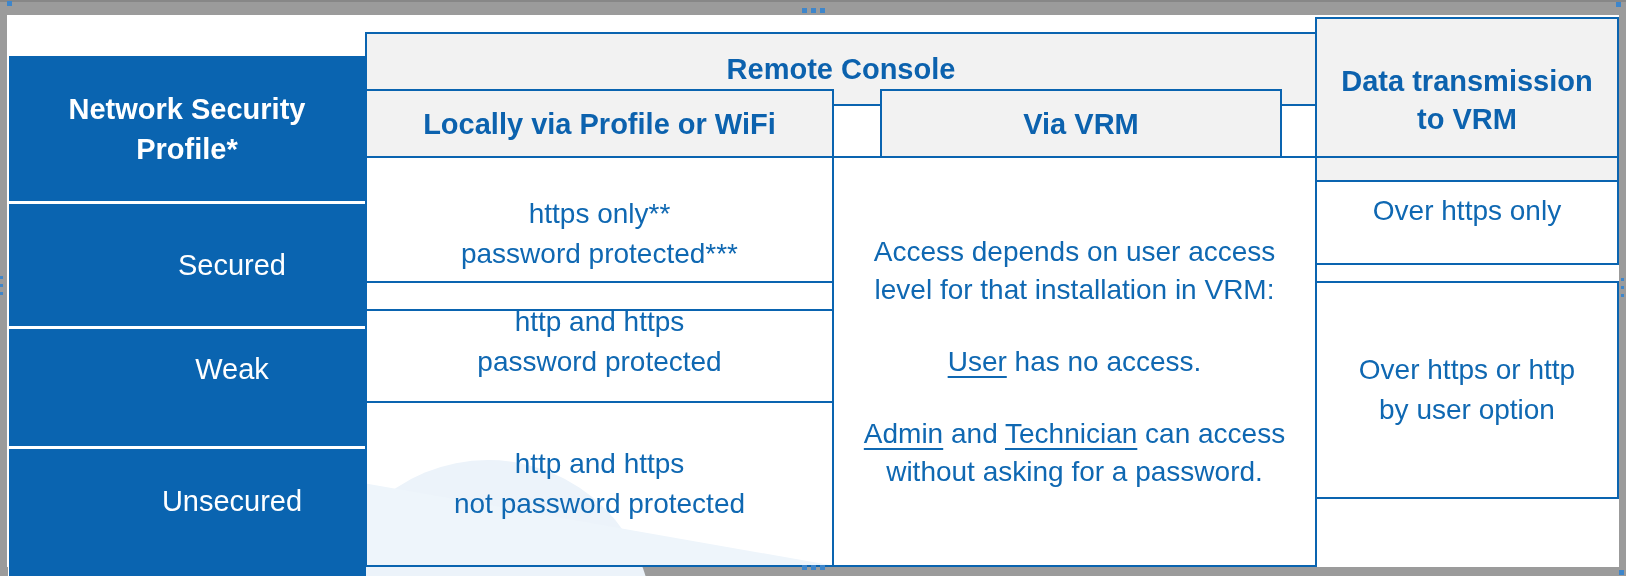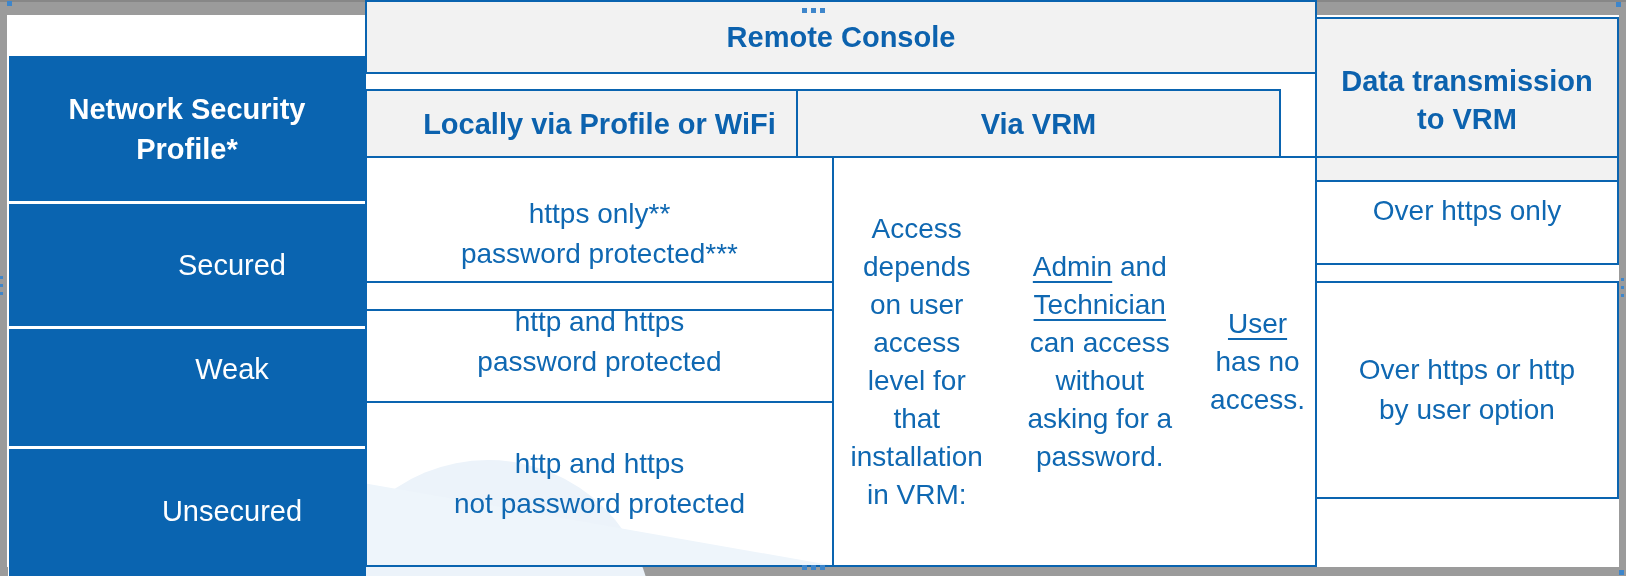--- a/index.html
+++ b/index.html
@@ -23,21 +23,21 @@
   .col1 .sep{position:absolute;left:0;width:100%;height:3px;background:#ffffff;}
   .col1cell{position:absolute;left:0;width:100%;display:flex;align-items:center;justify-content:center;
             color:#ffffff;text-align:center;}
   .col1-title{font-weight:bold;font-size:29px;line-height:40px;white-space:pre-line;}
   .col1-label{font-size:29px;padding-left:45px;}
   
   .cell{position:absolute;box-sizing:border-box;border:2px solid #0a64b0;z-index:2;
         display:flex;align-items:center;justify-content:center;text-align:center;}
   .hdr{background:#f2f2f2;color:#0c62ae;font-weight:bold;font-size:29px;line-height:38px;white-space:pre-line;}
   .body-cell{background:transparent;color:#0f68b2;font-size:28px;line-height:40px;white-space:pre-line;}
-  .vrm-cell{gap:34px;line-height:38px;padding:0 10px;}
+  .vrm-cell{flex-direction:column;gap:34px;line-height:38px;padding:0 10px;}
   .vrm-cell p{margin:0;white-space:pre-line;}
   .u{text-decoration:underline;text-underline-offset:5px;text-decoration-thickness:2px;}
   
   .dot{position:absolute;background:#3e86cb;z-index:5;}
   .d4{width:5px;height:5px;}
   .d3{width:3px;height:3px;}
 </style>
 </head>
 <body>
 
@@ -56,59 +56,59 @@
       <div class="col1cell col1-title" style="top:0;height:145px">
         <span>Network Security
 Profile*</span>
       </div>
       <div class="col1cell col1-label" style="top:148px;height:122px">
         <span>Secured</span>
       </div>
       <div class="col1cell col1-label" style="top:272px;height:82px">
         <span>Weak</span>
       </div>
-      <div class="col1cell col1-label" style="top:393px;height:125px">
+      <div class="col1cell col1-label" style="top:383px;height:125px">
         <span>Unsecured</span>
       </div>
     </div>
 
-    <div class="cell hdr" style="left:365px;top:0;width:952px;height:74px">
+    <div class="cell hdr" style="left:365px;top:32px;width:952px;height:74px">
       <span>Remote Console</span>
     </div>
     <div class="cell hdr" style="left:1315px;top:17px;width:304px;height:165px">
       <span>Data transmission
 to VRM</span>
     </div>
 
     <div class="cell hdr" style="left:365px;top:89px;width:469px;height:69px">
       <span>Locally via Profile or WiFi</span>
     </div>
-    <div class="cell hdr" style="left:796px;top:89px;width:485px;height:69px">
+    <div class="cell hdr" style="left:880px;top:89px;width:402px;height:69px">
       <span>Via VRM</span>
     </div>
 
     <div class="cell body-cell" style="left:365px;top:156px;width:469px;height:155px">
       <span>https only**
 password protected***</span>
     </div>
     <div class="cell body-cell" style="left:365px;top:281px;width:469px;height:122px">
       <span>http and https
 password protected</span>
     </div>
     <div class="cell body-cell" style="left:365px;top:401px;width:469px;height:166px">
       <span>http and https
 not password protected</span>
     </div>
 
     <div class="cell body-cell vrm-cell" style="left:832px;top:156px;width:485px;height:411px">
       <p>Access depends on user access
 level for that installation in VRM:</p>
+      <p><span class="u">User</span><span> has no access.</span></p>
       <p><span class="u">Admin</span><span> and </span><span class="u">Technician</span><span> can access
 without asking for a password.</span></p>
-      <p><span class="u">User</span><span> has no access.</span></p>
     </div>
 
     <div class="cell body-cell" style="left:1315px;top:156px;width:304px;height:109px">
       <span>Over https only</span>
     </div>
     <div class="cell body-cell" style="left:1315px;top:281px;width:304px;height:218px">
       <span>Over https or http
 by user option</span>
     </div>
   </div>

